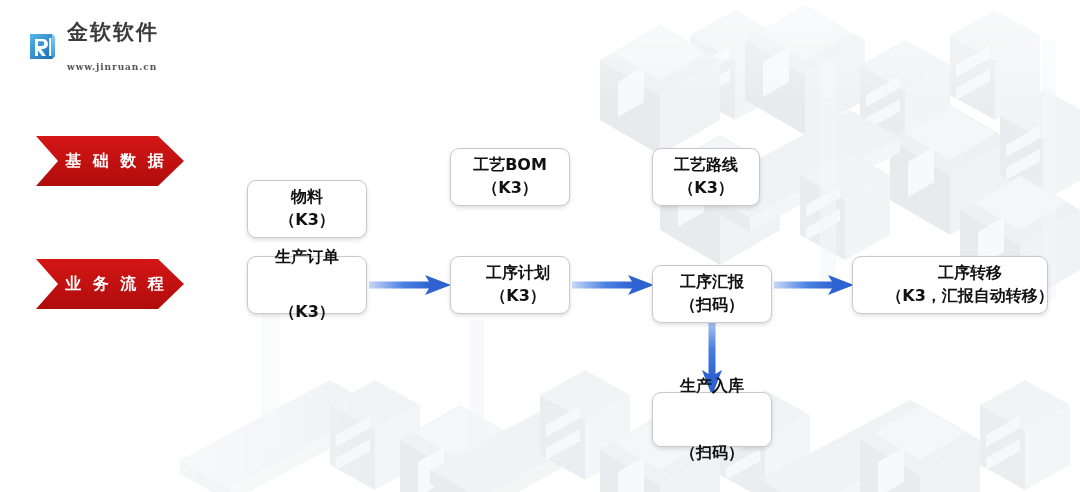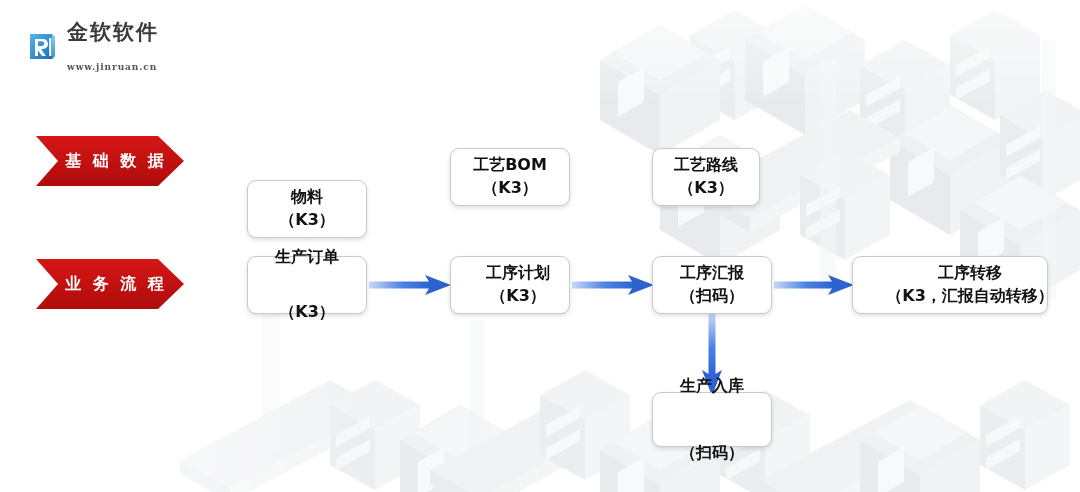--- a/index.html
+++ b/index.html
@@ -113,21 +113,21 @@
     line-height: 1.42;
     white-space: nowrap;
   }
 
   #node-material  { left: 247px; top: 148px; width: 120px; height: 58px; margin-top: 32px; }
   #node-bom       { left: 450px; top: 148px; width: 120px; height: 58px; }
   #node-route     { left: 652px; top: 148px; width: 108px; height: 58px; text-align: right; }
 
   #node-order     { left: 247px; top: 256px; width: 120px; height: 58px; gap: 32px; }
   #node-plan      { left: 450px; top: 256px; width: 120px; height: 58px; padding-left: 16px; }
-  #node-report    { left: 652px; top: 256px; width: 120px; height: 58px; }
+  #node-report    { left: 652px; top: 265px; width: 120px; height: 58px; }
   #node-transfer  { left: 852px; top: 256px; width: 196px; height: 58px; padding-left: 40px; }
   #node-stockin   { left: 652px; top: 392px; width: 120px; height: 55px; gap: 44px; }
 
   
   .arrow {
     position: absolute;
     z-index: 2;
     pointer-events: none;
   }
   #arrow-1 { left: 369px; top: 272px; }

